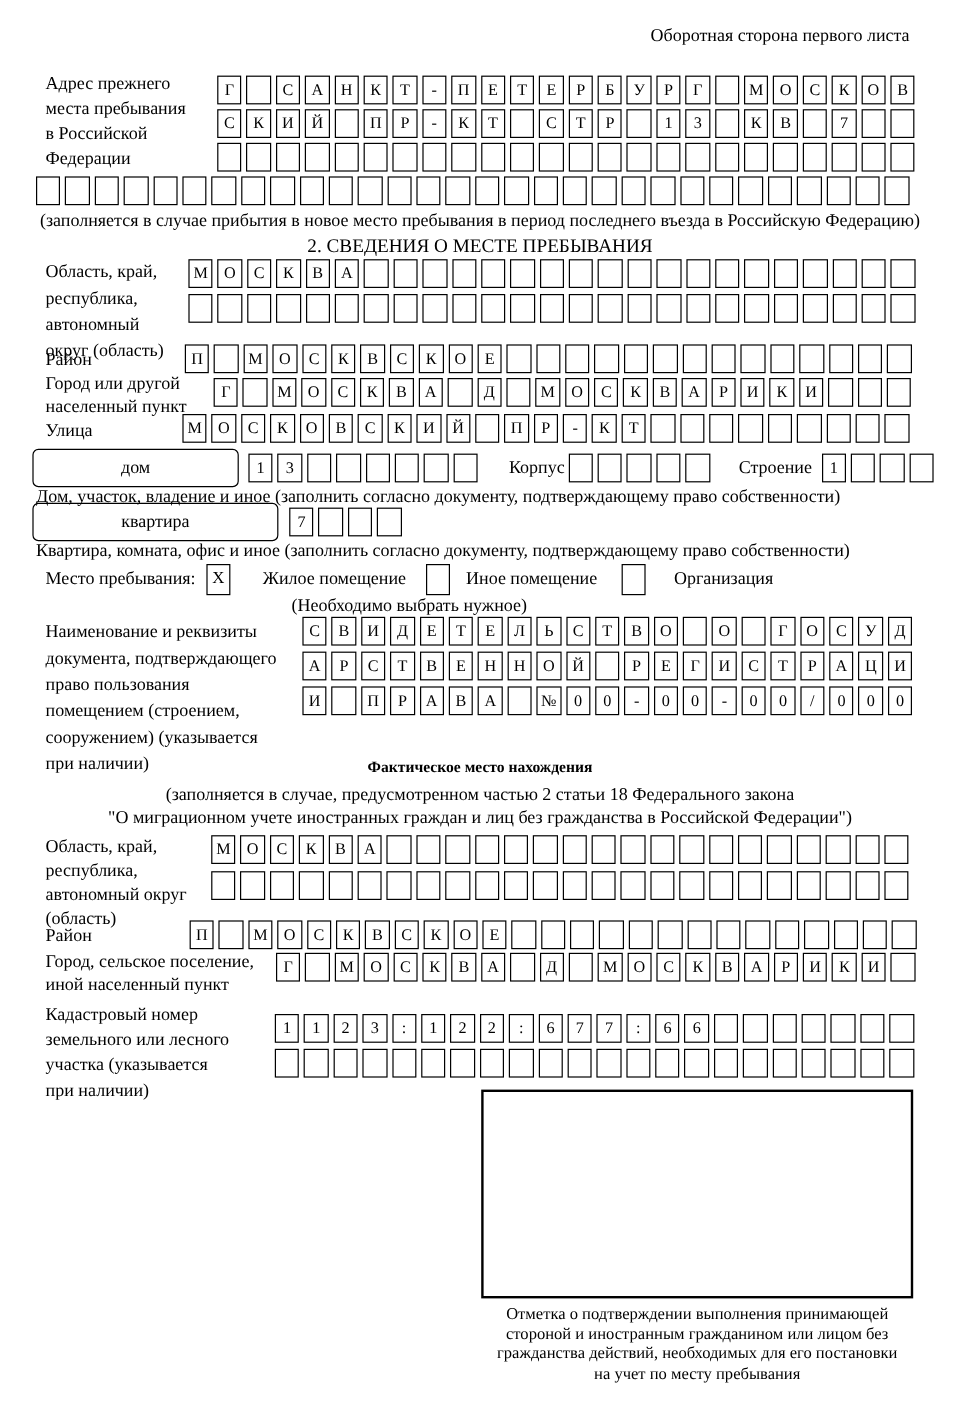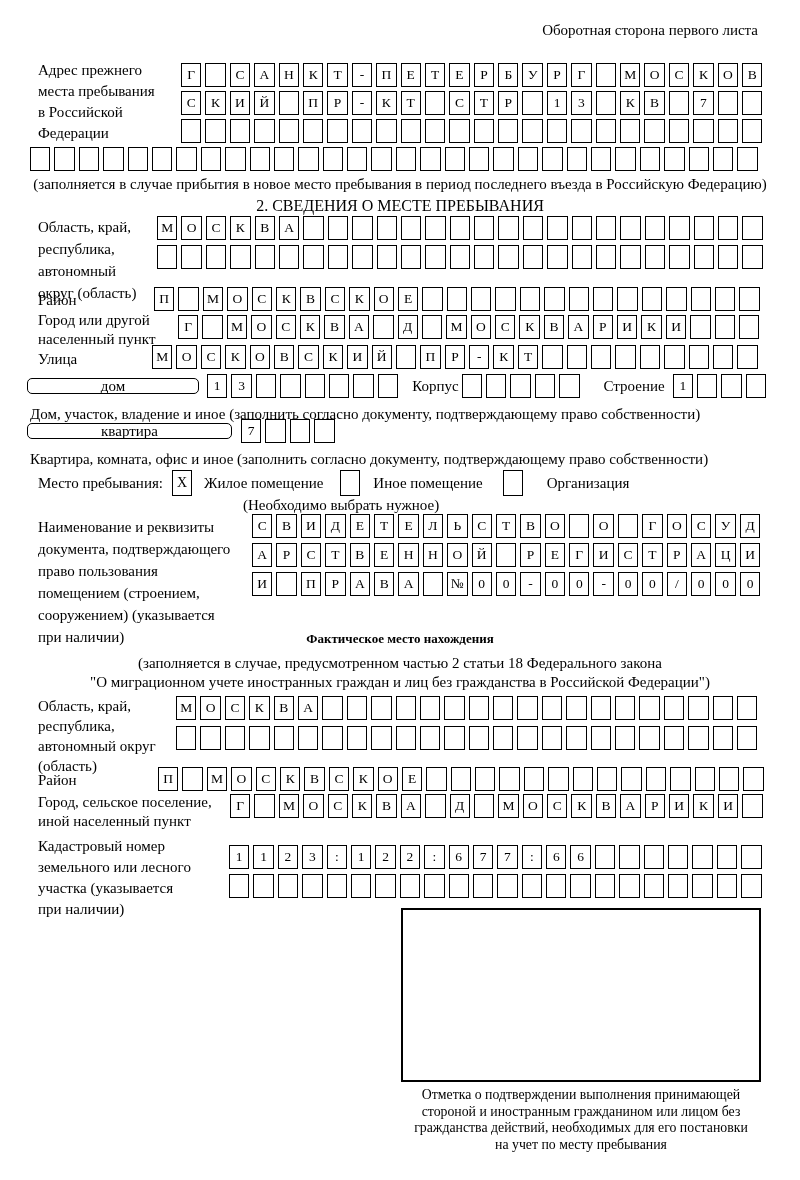--- a/index.html
+++ b/index.html
@@ -10,21 +10,21 @@
   .corner{position:absolute;top:22px;right:42px;font-size:15px;}
   .cellrow{position:absolute;display:flex;gap:4px;}
   .cells-inline{display:flex;gap:4px;}
   .cell{flex:none;width:20.4px;height:24px;border:1.5px solid #000;box-sizing:border-box;
         display:flex;align-items:center;justify-content:center;font-size:13.5px;background:#fff;}
   .center{position:absolute;left:0;width:800px;text-align:center;}
   .note{font-size:15px;}
   .h1{font-size:16px;font-weight:normal;}
   .h2{font-size:13px;font-weight:bold;}
   .flexrow{position:absolute;display:flex;align-items:center;}
-  .wbox{height:16px;border:1.5px solid #000;border-radius:5px;box-sizing:border-box;
+  .wbox{height:32px;border:1.5px solid #000;border-radius:5px;box-sizing:border-box;
         display:flex;align-items:center;justify-content:center;font-size:15px;flex:none;}
   .cb{flex:none;width:20px;height:26px;border:1.5px solid #000;box-sizing:border-box;
       display:flex;align-items:center;justify-content:center;font-size:14px;}
   .opt-lbl{font-size:15px;}
   .mesto-lbl{font-size:15px;}
   .stamp{position:absolute;left:401px;top:908px;width:360px;height:174px;border:2px solid #000;box-sizing:border-box;}
   .cap{position:absolute;left:396px;top:1087px;width:370px;font-size:13.8px;line-height:16.5px;
        text-align:center;white-space:pre-line;}
   .prelines{white-space:pre-line;}
 </style>
@@ -304,21 +304,21 @@
     <div class="cells-inline" style="margin-left:8px">
         <span class="cell">1</span>
         <span class="cell">3</span>
         <span class="cell"></span>
         <span class="cell"></span>
         <span class="cell"></span>
         <span class="cell"></span>
         <span class="cell"></span>
         <span class="cell"></span>
       </div>
-    <div class="opt-lbl" style="margin:0 3px 0 14px">Корпус</div>
+    <div class="opt-lbl" style="margin:0 3px 0 26px">Корпус</div>
     <div class="cells-inline">
         <span class="cell"></span>
         <span class="cell"></span>
         <span class="cell"></span>
         <span class="cell"></span>
         <span class="cell"></span>
       </div>
     <div class="opt-lbl" style="margin:0 8px 0 24px">Строение</div>
     <div class="cells-inline">
         <span class="cell">1</span>
@@ -336,21 +336,21 @@
         <span class="cell"></span>
         <span class="cell"></span>
         <span class="cell"></span>
       </div>
   </div>
   <div class="abs note" style="left:30px;top:451px">Квартира, комната, офис и иное (заполнить согласно документу, подтверждающему право собственности)</div>
 
   <div class="flexrow" style="left:38px;top:470px">
     <div class="mesto-lbl">Место пребывания:</div>
     <div class="cb" style="margin-left:9px">X</div>
-    <div class="opt-lbl" style="margin-left:12px">Жилое помещение</div>
+    <div class="opt-lbl" style="margin-left:27px">Жилое помещение</div>
     <div class="cb" style="margin-left:17px"></div>
     <div class="opt-lbl" style="margin-left:13px">Иное помещение</div>
     <div class="cb" style="margin-left:20px"></div>
     <div class="opt-lbl" style="margin-left:24px">Организация</div>
   </div>
   <div class="abs note" style="left:243px;top:497px">(Необходимо выбрать нужное)</div>
 
   <div class="lbl" style="left:38px;top:516px;line-height:22px">Наименование и реквизиты
 документа, подтверждающего
 право пользования

